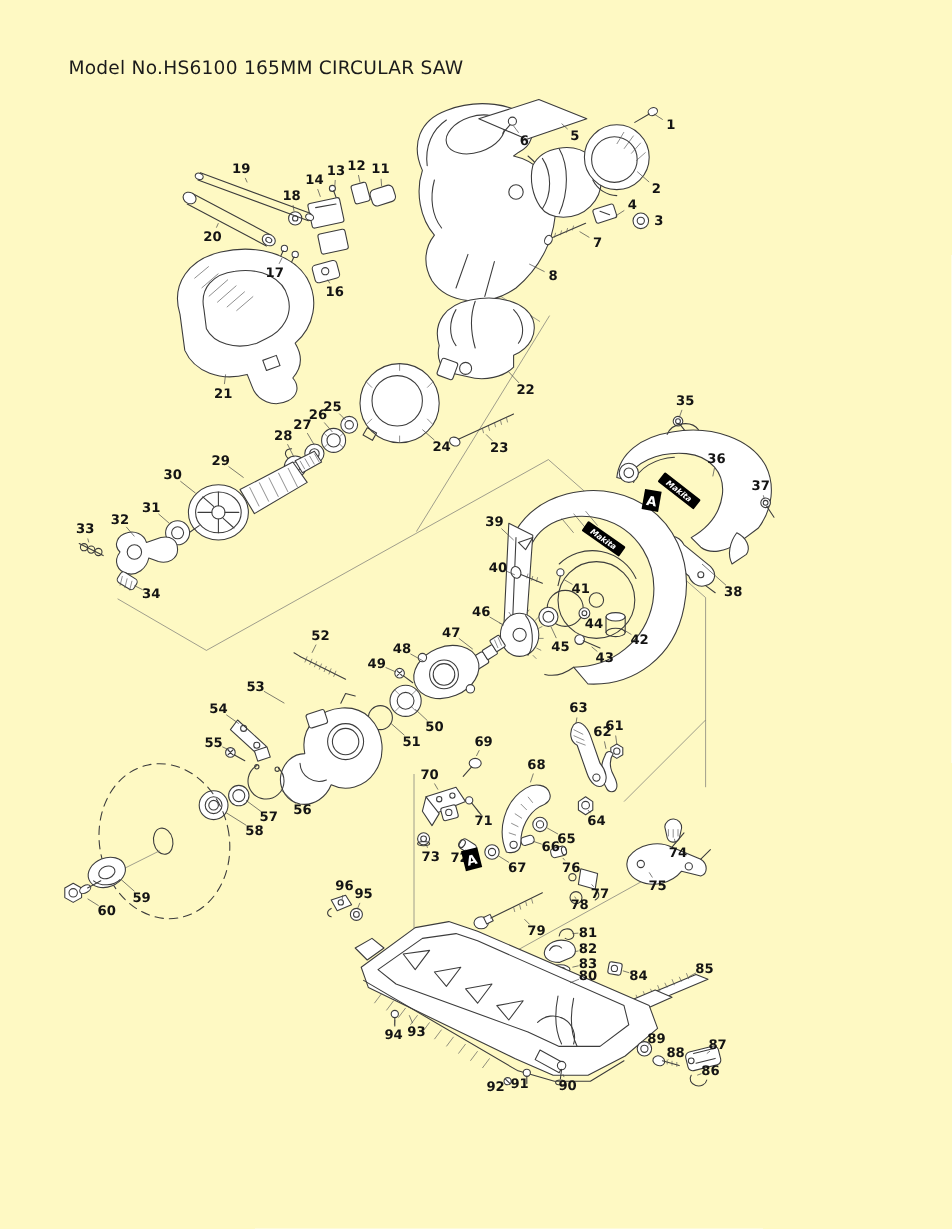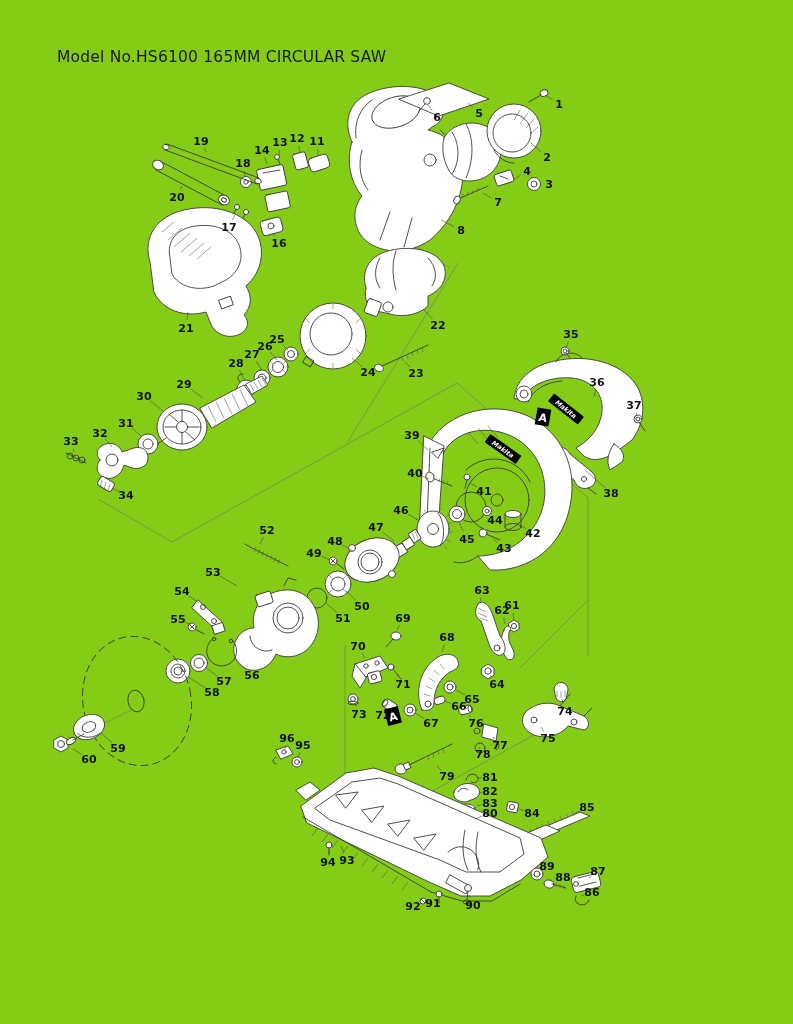--- a/index.html
+++ b/index.html
@@ -1,16 +1,16 @@
 <!DOCTYPE html>
 <html><head>
 <meta charset="utf-8">
 <style>
   html,body{margin:0;padding:0;background:#fff;}
-  .page{position:relative;width:793px;height:1024px;background:#84cc16;overflow:hidden;
+  .page{position:relative;width:793px;height:1024px;background:#fef9c3;overflow:hidden;
         font-family:"DejaVu Sans","Liberation Sans",sans-serif;}
   svg{display:block;}
   .art{stroke:#3c3c3c;fill:none;stroke-width:0.9;stroke-linecap:round;stroke-linejoin:round;}
   .artw{stroke:#3c3c3c;fill:#ffffff;stroke-width:0.9;stroke-linecap:round;stroke-linejoin:round;}
   .thin{stroke:#6e6e6e;fill:none;stroke-width:0.55;}
   .hatch{stroke:#555;fill:none;stroke-width:0.55;}
   .leader{stroke:#4a4a4a;stroke-width:0.6;}
   .plabel{font:bold 11px "DejaVu Sans",sans-serif;fill:#141414;text-anchor:middle;dominant-baseline:central;}
   .title-text{font:15.5px "DejaVu Sans",sans-serif;fill:#1b1b1b;letter-spacing:0.2px;}
   .blade-dash{stroke-dasharray:7 5;}

